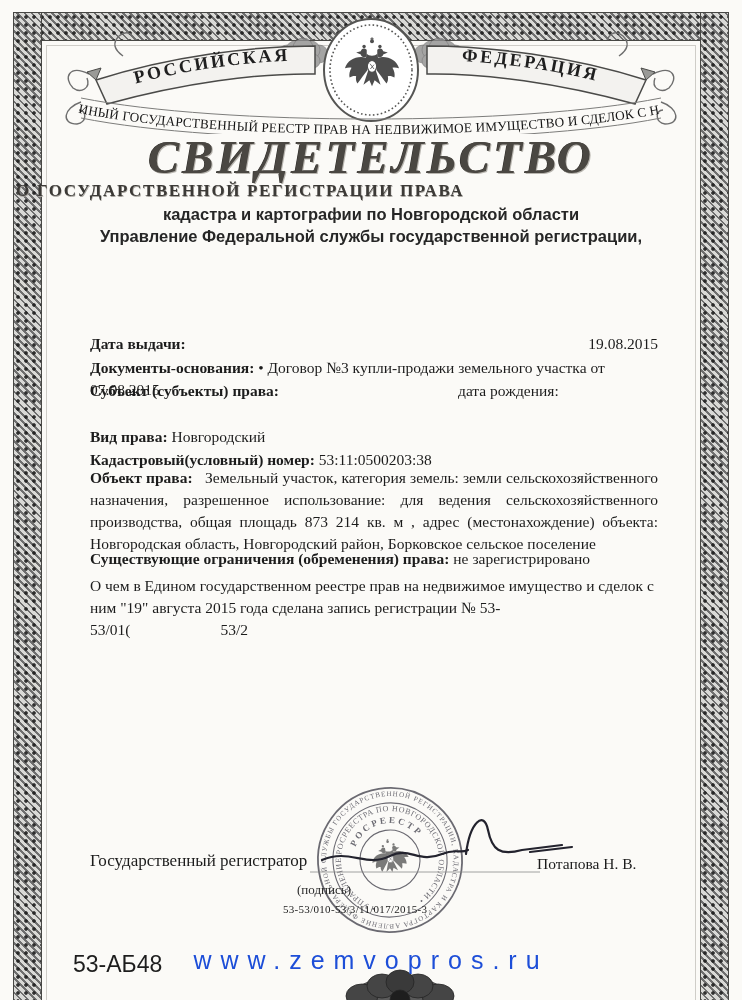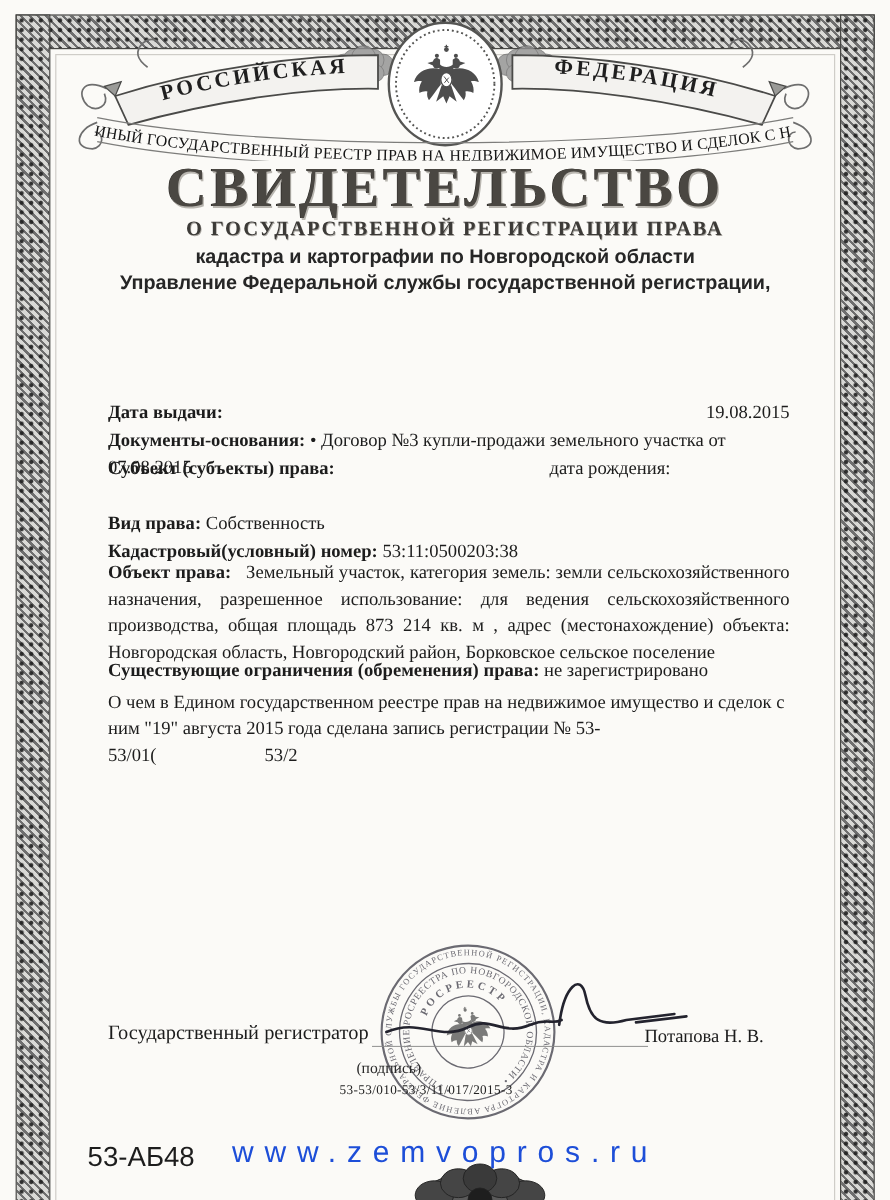--- a/index.html
+++ b/index.html
@@ -20,24 +20,24 @@
   }
   .band-top{left:13px;right:13px;top:12px;height:27px;}
   .band-left{left:13px;top:12px;bottom:-2px;width:27px;}
   .band-right{right:13px;top:12px;bottom:-2px;width:27px;}
   .frame-inner{position:absolute;left:46px;right:46px;top:45px;bottom:-3px;border:1px solid #cfcdc8;}
 
   .abs{position:absolute;}
   .title-main{
     left:0;right:0;top:130px;text-align:center;
     font-size:47px;font-weight:bold;letter-spacing:3px;
-    color:#4a4742;text-shadow:1px 1px 0 #b9b6b0,-0.5px -0.5px 0 #2c2a27;
+    color:#4a4742;text-shadow:1px 1px 0 #b9b6b0,-0.5px -0.5px 0 #2c2a27;font-style:italic;
   }
   .title-sub{
-    left:16px;right:0;top:181px;text-align:center;
+    left:16px;right:0;top:181px;text-align:left;
     font-size:17px;font-weight:bold;letter-spacing:1.6px;
     color:#3c3a37;text-shadow:0.6px 0.6px 0 #a9a6a1;
   }
   .authority{
     left:0;right:0;top:204px;text-align:center;
     font-family:"Liberation Sans",sans-serif;font-weight:bold;
     font-size:16.5px;line-height:1.32;color:#262626;
   }
   .row{left:90px;width:568px;font-size:15.5px;line-height:1.42;gap:28px;}
   .lbl{font-weight:bold;}
@@ -174,21 +174,21 @@
     <span>• Договор №3 купли-продажи земельного участка от 07.08.2015</span>
   </div>
 
   <div class="abs row" style="top:380px;">
     <span class="lbl">Субъект (субъекты) права:</span>
     <span class="birth">дата рождения:</span>
   </div>
 
   <div class="abs row" style="top:426px;">
     <span class="lbl">Вид права:</span>
-    <span>Собственность</span>
+    <span>Новгородский</span>
   </div>
 
   <div class="abs row" style="top:449px;">
     <span class="lbl">Кадастровый(условный) номер:</span>
     <span>53:11:0500203:38</span>
   </div>
 
   <div class="abs row para" style="top:467px;">
     <span class="lbl">Объект права:</span>&nbsp;&nbsp;
     <span>Земельный участок, категория земель: земли сельскохозяйственного назначения, разрешенное использование: для ведения сельскохозяйственного производства, общая площадь 873 214 кв. м , адрес (местонахождение) объекта: Новгородская область, Новгородский район, Борковское сельское поселение</span>

